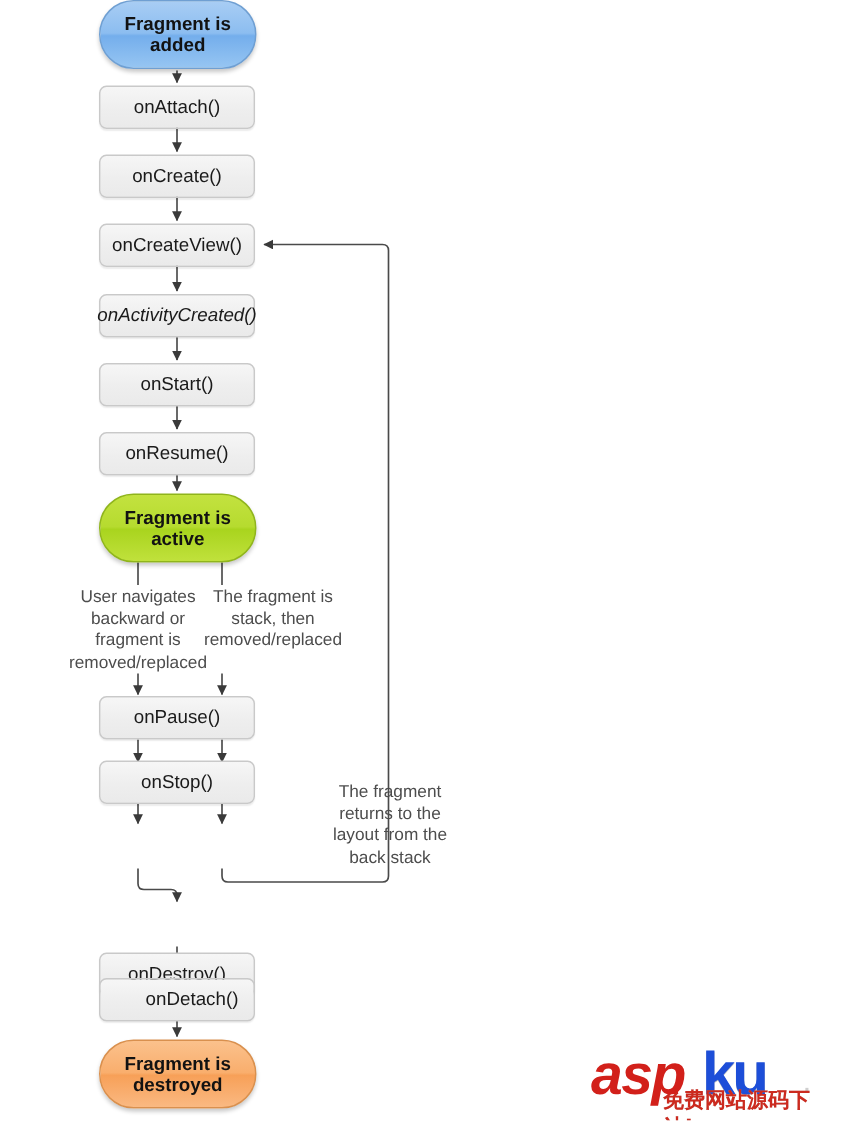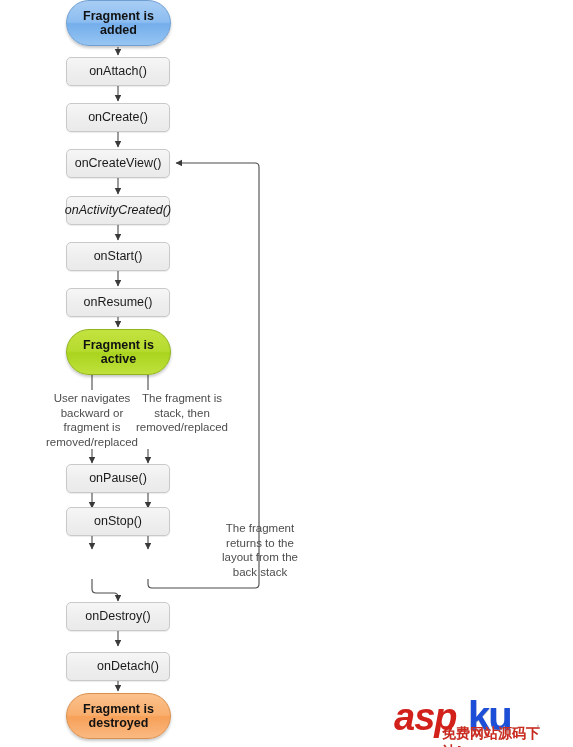--- a/index.html
+++ b/index.html
@@ -213,21 +213,21 @@
   </div>
 
 
   <div class="caption" style="left:205px;top:521px;width:110px;">
     <div>The fragment</div>
     <div>returns to the</div>
     <div>layout from the</div>
     <div>back stack</div>
   </div>
 
-  <div class="node step" style="top:602px;text-align:center;">
+  <div class="node step" style="top:635px;text-align:center;">
     <span>onDestroy()</span>
   </div>
 
   <div class="node step" style="top:652px;padding-left:20px;">
     <span>onDetach()</span>
   </div>
 
   <div class="node pill pill-destroyed" style="top:693px;">
     <div>
       <span>Fragment is</span>

